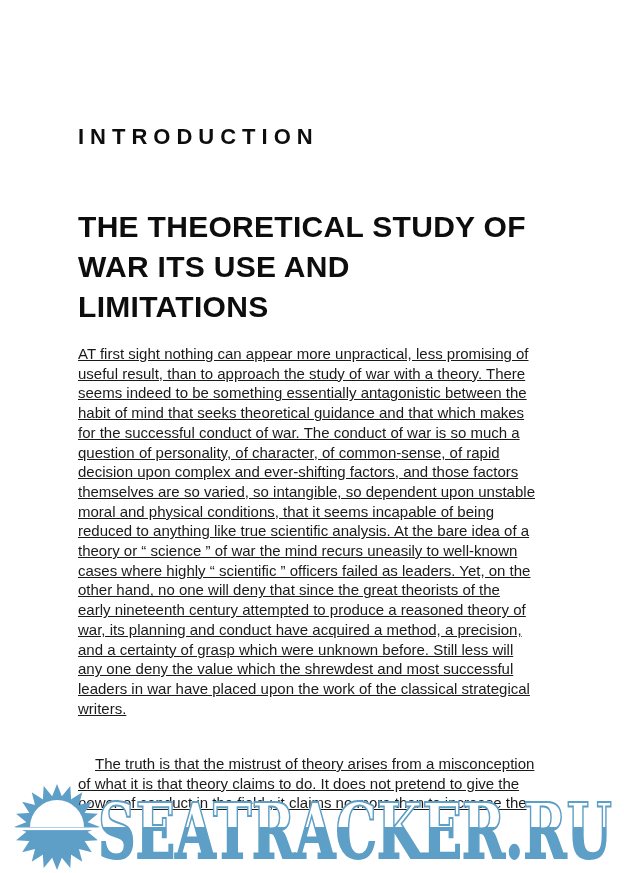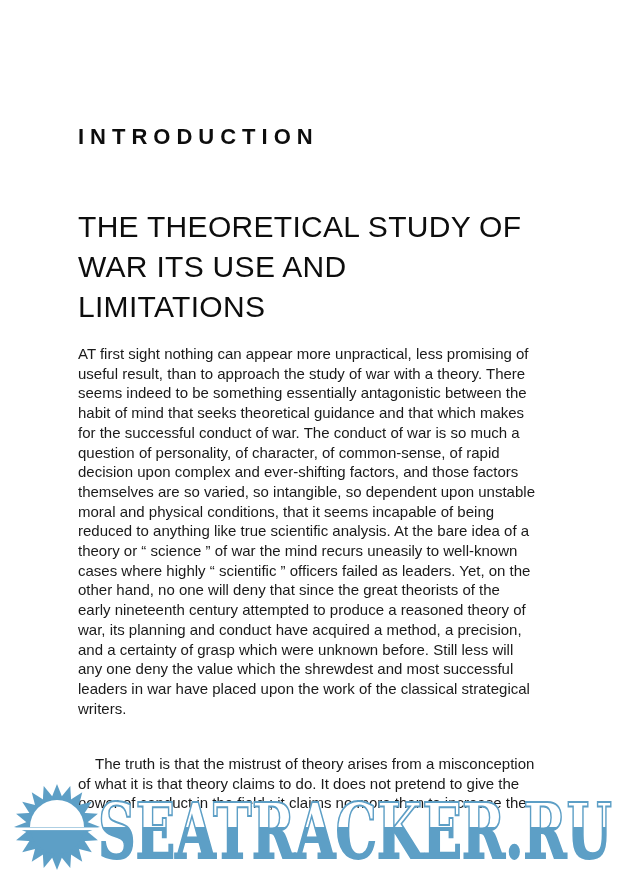--- a/index.html
+++ b/index.html
@@ -9,27 +9,28 @@
     background:#ffffff; overflow:hidden;
     font-family:"Liberation Sans", sans-serif; color:#161616;
   }
   .heading {
     position:absolute; left:78px; top:124px;
     font-size:22px; font-weight:bold; letter-spacing:6px; color:#0d0d0d;
     white-space:nowrap;
   }
   .title {
     position:absolute; left:78px; top:207px; width:496px;
-    font-size:30px; font-weight:normal; line-height:40px; letter-spacing:0.3px;
+    font-size:30px; font-weight:bold; line-height:40px; letter-spacing:0.3px;
     color:#0d0d0d; white-space:pre-line;
   }
   .body-par {
     position:absolute; left:78px; width:494px;
     font-size:15px; line-height:19.7px; color:#1a1a1a;
     white-space:pre-line;
+    text-decoration:underline;
   }
   .p1 { top:344px; }
   .p2 { top:754px; text-indent:17px; }
   .watermark { position:absolute; left:0; top:782px; width:528px; height:91px; }
   .watermark svg { display:block; }
 </style>
 </head>
 <body>
 
 <div class="page">

